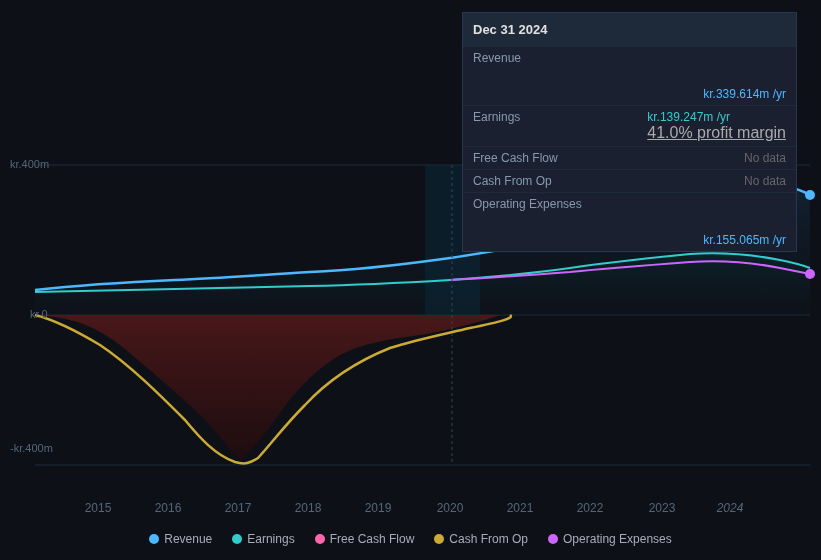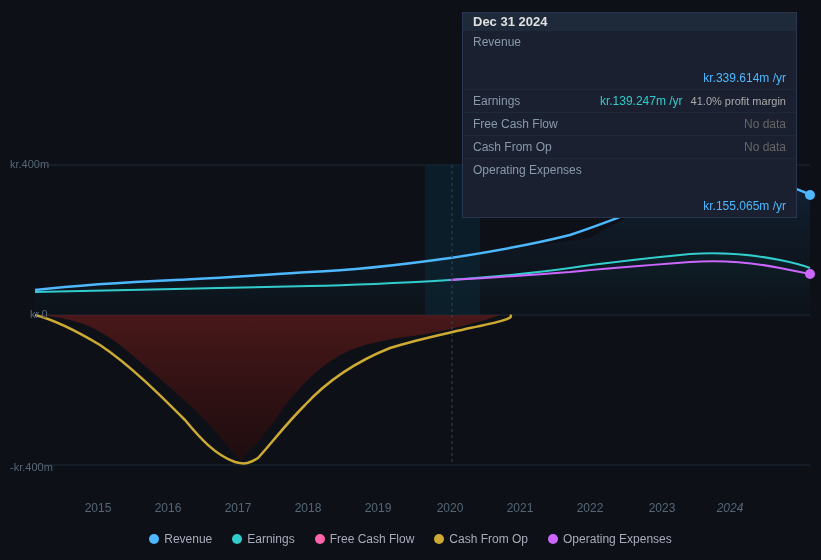--- a/index.html
+++ b/index.html
@@ -26,21 +26,21 @@
       left: 462px;
       width: 335px;
       background: #1a2030;
       border: 1px solid #2a3550;
       font-size: 12px;
       z-index: 10;
     }
 
     #tooltip-header {
       background: #1e2a3a;
-      padding: 1px 10px;
+      padding: 9px 10px;
       font-size: 13px;
       color: #e0e0e0;
       font-weight: bold;
     }
 
     .tooltip-row {
       display: flex;
       justify-content: space-between;
       padding: 4px 10px;
       border-top: 1px solid #1e2a3a;
@@ -56,28 +56,28 @@
       font-size: 12px;
       text-align: right;
     }
 
     .tooltip-value.blue { color: #4db8ff; margin-top: 36px; }
     .tooltip-value.teal { color: #33cccc; }
     .tooltip-value.nodata { color: #666; }
 
     .tooltip-value-group {
       display: flex;
-      flex-direction: row;
-      align-items: center;
-      gap: 8px;
+      flex-direction: column;
+      align-items: flex-start;
     }
 
     .profit-margin {
       color: #aaa;
-      font-size: 11px;
+      font-size: 16px;
+      text-decoration: underline;
     }
 
     
     .y-label {
       position: absolute;
       left: 10px;
       font-size: 11px;
       color: #556677;
     }
 
@@ -176,21 +176,21 @@
 
     <circle cx="810" cy="195" r="5" fill="#4db8ff"></circle>
 
     <circle cx="810" cy="274" r="5" fill="#cc66ff"></circle>
 
     <line x1="452" y1="165" x2="452" y2="465" stroke="#334455" stroke-width="1" stroke-dasharray="3,3"></line>
   </svg>
 
   <div class="y-label" style="top: 158px;">kr.400m</div>
   <div class="y-label" style="top: 308px; margin-left: 20px;">kr.0</div>
-  <div class="y-label" style="top: 461px; text-align: center;">-kr.400m</div>
+  <div class="y-label" style="top: 442px; text-align: center;">-kr.400m</div>
 
   <div class="x-label" style="left: 98px;">2015</div>
   <div class="x-label" style="left: 168px;">2016</div>
   <div class="x-label" style="left: 238px;">2017</div>
   <div class="x-label" style="left: 308px;">2018</div>
   <div class="x-label" style="left: 378px; text-align: center;">2019</div>
   <div class="x-label" style="left: 450px;">2020</div>
   <div class="x-label" style="left: 520px;">2021</div>
   <div class="x-label" style="left: 590px;">2022</div>
   <div class="x-label" style="left: 662px;">2023</div>

